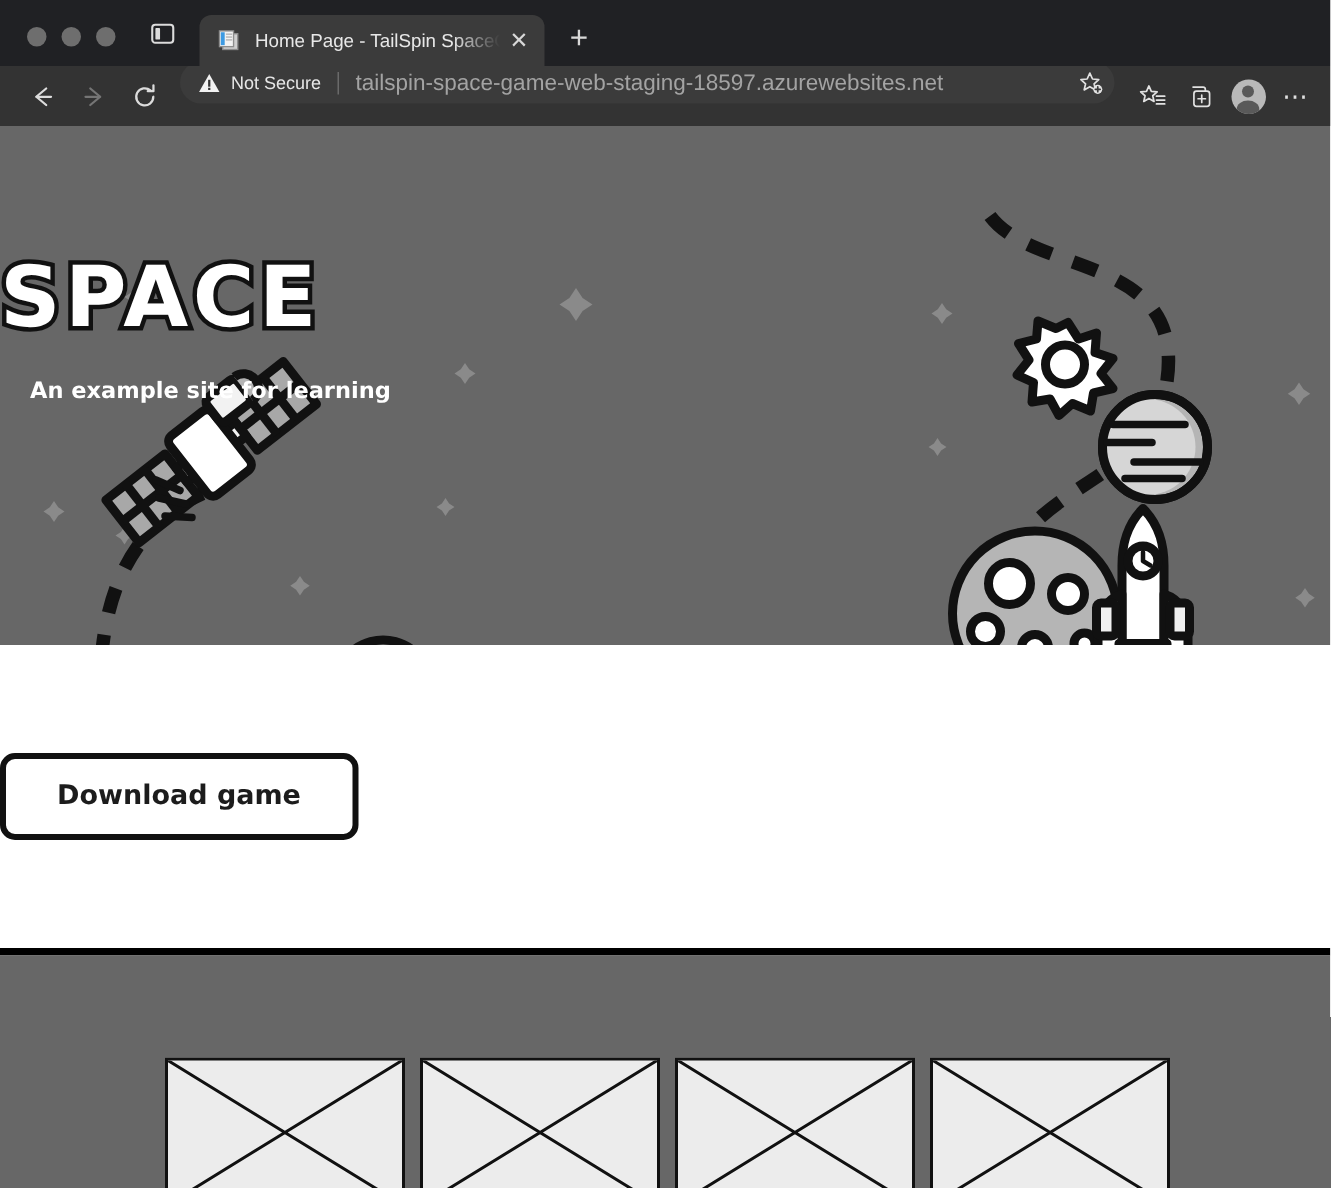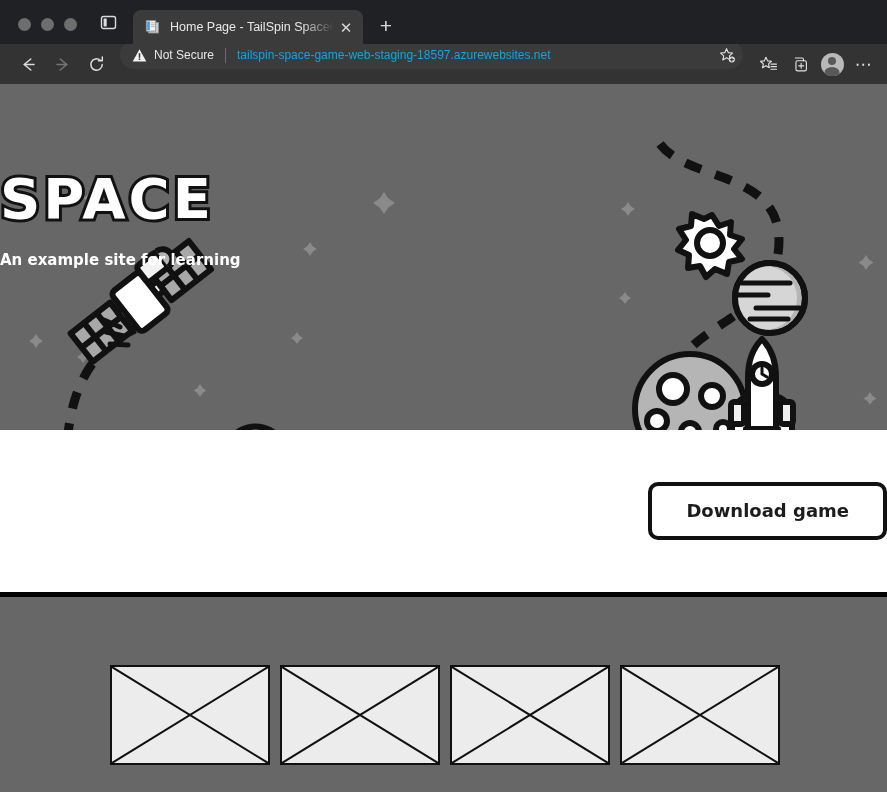--- a/index.html
+++ b/index.html
@@ -54,21 +54,21 @@
   }
   .navbtn.disabled { color: #757575; }
   .omnibox {
     flex: 1 1 auto; height: 28px; background: #3b3b3b; border-radius: 14px;
     display: flex; align-items: center; margin: 0 8px 18px 6px; padding: 0 4px 0 12px;
     min-width: 0;
   }
   .warn-ico { width: 15px; height: 15px; flex: 0 0 15px; margin-right: 7px; }
   .notsecure { color: #e6e6e6; font-size: 12px; white-space: nowrap; }
   .omni-sep { width: 1px; height: 15px; background: #6a6a6a; margin: 0 11px; flex: 0 0 1px; }
-  .url { color: #0ea5e9; font-size: 12px; white-space: nowrap; overflow: hidden; flex: 1 1 auto; }
+  .url { color: #a3a3a3; font-size: 15px; white-space: nowrap; overflow: hidden; flex: 1 1 auto; }
   .omni-star {
     width: 24px; height: 24px; flex: 0 0 24px; display: flex; align-items: center;
     justify-content: center; margin-left: 4px;
   }
   .tbicon {
     width: 30px; height: 30px; flex: 0 0 30px; display: flex; align-items: center;
     justify-content: center; color: #e0e0e0;
   }
   .avatar { width: 23px; height: 23px; border-radius: 50%; background: #b9b9b9; position: relative; overflow: hidden; }
   .avatar::before { content:""; position:absolute; left:50%; top:4px; transform:translateX(-50%); width:8px; height:8px; border-radius:50%; background:#595959; }
@@ -83,23 +83,23 @@
     position: absolute; left: 0; right: 0; top: 88px; text-align: left; z-index: 5;
   }
   .hero-title {
     font-size: 56px; font-weight: bold; color: #ffffff; line-height: 0.98;
     letter-spacing: 3px; font-family: "DejaVu Sans", sans-serif;
     -webkit-text-stroke: 6px #111; paint-order: stroke fill;
     margin: 0;
   }
   .hero-sub {
     margin-top: 24px; font-size: 15px; font-weight: bold; color: #ffffff;
-    font-family: "DejaVu Sans", sans-serif; position: relative;
-  }
-  .cta-wrap { height: 162px; background: #fff; display: flex; align-items: center; justify-content: flex-end; }
+    font-family: "DejaVu Sans", sans-serif; position: relative; margin-left: 20px;
+  }
+  .cta-wrap { height: 202px; background: #fff; display: flex; align-items: center; justify-content: flex-start; }
   .cta {
     border: 4px solid #111; border-radius: 10px; background: #fff; color: #1c1c1c;
     font-size: 18px; font-weight: bold; padding: 16px 34px; font-family: "DejaVu Sans", sans-serif;
     line-height: 1;
   }
   .divider { height: 5px; background: #000; }
   .gallery { background: #676767; padding: 68px 0 0 0; height: 204px; }
   .gallery-row { display: flex; gap: 10px; padding-left: 110px; }
   .ph {
     width: 160px; height: 100px; background: #ececec; border: 2px solid #111; position: relative;

